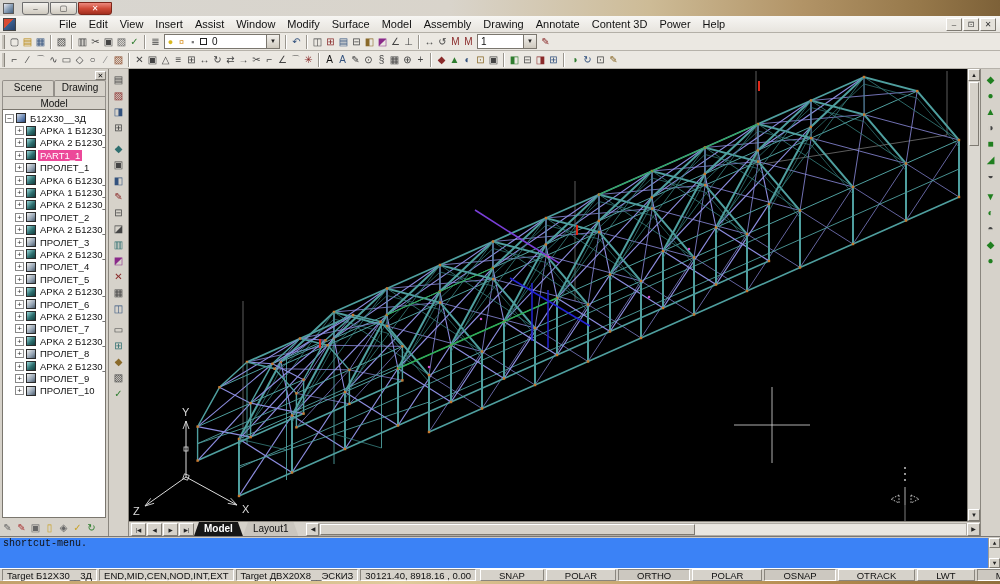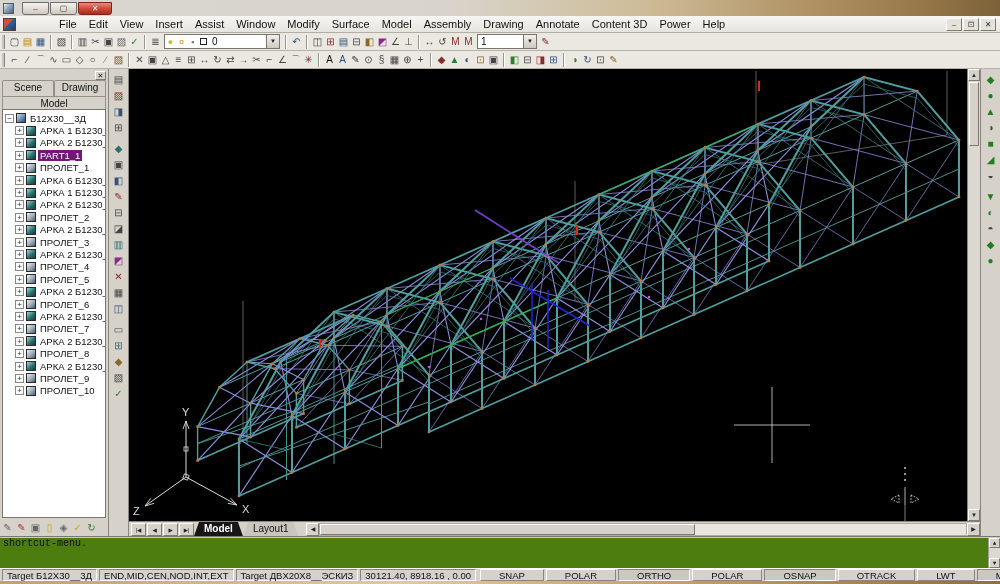--- a/index.html
+++ b/index.html
@@ -55,21 +55,21 @@
   .tree{flex:1;min-height:0;background:#fff;border:1px solid #7a766e;margin:0 2px;overflow:hidden;
     font-size:9.5px;padding:2px 0 0 1px;}
   .trow{display:flex;align-items:center;height:12.4px;white-space:nowrap;}
   .texp{flex:none;width:9px;height:9px;border:1px solid #888;background:#fff;font-size:8px;line-height:7px;
     text-align:center;color:#333;margin-right:2px;}
   .ticon{flex:none;width:10px;height:10px;margin-right:2px;border:1px solid #2a2a2a;}
   .ic-root{background:linear-gradient(135deg,#d6deea,#5577aa 70%,#2e4a72);}
   .ic-part{background:linear-gradient(135deg,#9adadb,#2e6f70 55%,#123c3c);}
   .ic-assy{background:linear-gradient(135deg,#efefef,#93a2b2 60%,#4a5a6a);}
   .tlabel{padding:0 2px;}
-  .trow.sel .tlabel{background:#701a75;color:#fff;}
+  .trow.sel .tlabel{background:#ec4899;color:#fff;}
   .b-foot{height:18px;display:flex;align-items:center;gap:1px;padding:1px 1px;}
   .fic{width:13px;height:14px;display:inline-flex;align-items:center;justify-content:center;font-size:10px;}
 
   .vstrip{width:20px;background:#d6d2ca;display:flex;flex-direction:column;align-items:center;padding-top:2px;}
   .vstrip.left{border-right:1px solid #8a867e;}
   .vstrip.right{border-left:1px solid #8a867e;}
   .vicon{width:16px;height:16px;display:flex;align-items:center;justify-content:center;font-size:10px;}
   .vgap{height:5px;}
 
   .center{flex:1;display:flex;flex-direction:column;min-width:0;}
@@ -89,21 +89,21 @@
   .vtab{padding:0 10px;line-height:14px;font-size:10px;clip-path:polygon(5px 0,calc(100% - 5px) 0,100% 100%,0 100%);}
   .vtab.active{background:#161616;color:#fff;font-weight:bold;}
   .vtab.idle{background:#cac6be;color:#111;}
   .hscroll{flex:1;display:flex;align-items:stretch;margin:1px 0 0 8px;height:13px;}
   .hbtn{width:13px;background:#d6d2ca;border:1px solid;border-color:#fff #7e7a72 #7e7a72 #fff;
     font-size:6px;text-align:center;line-height:11px;color:#222;}
   .htrack{flex:1;background:#e9e6e0;border:1px solid #b0aca4;display:flex;}
   .hthumb{width:58%;background:#d6d2ca;border:1px solid;border-color:#fff #7e7a72 #7e7a72 #fff;}
 
   
-  .cmd{height:32px;background:#4d7c0f;border-top:2px groove #cfcbc3;position:relative;
+  .cmd{height:32px;background:#3b82f6;border-top:2px groove #cfcbc3;position:relative;
     font-family:"Liberation Mono",monospace;font-size:10px;line-height:10px;padding:1px 28px 0 3px;}
   .cmd-line{height:10px;white-space:nowrap;}
   .cmd-sb{position:absolute;right:0;top:0;bottom:0;width:12px;background:#dbd8d1;border-left:1px solid #a09c94;
     display:flex;flex-direction:column;}
   .cmd-sb .sbtn{height:10px;line-height:9px;}
 
   
   .statusbar{height:13px;background:#d6d2ca;display:flex;align-items:center;font-size:9.5px;
     padding:0 2px;gap:2px;border-top:1px solid #fff;}
   .scell{height:12px;line-height:11px;padding:0 4px;border:1px solid;border-color:#8a867e #fff #fff #8a867e;white-space:nowrap;}

